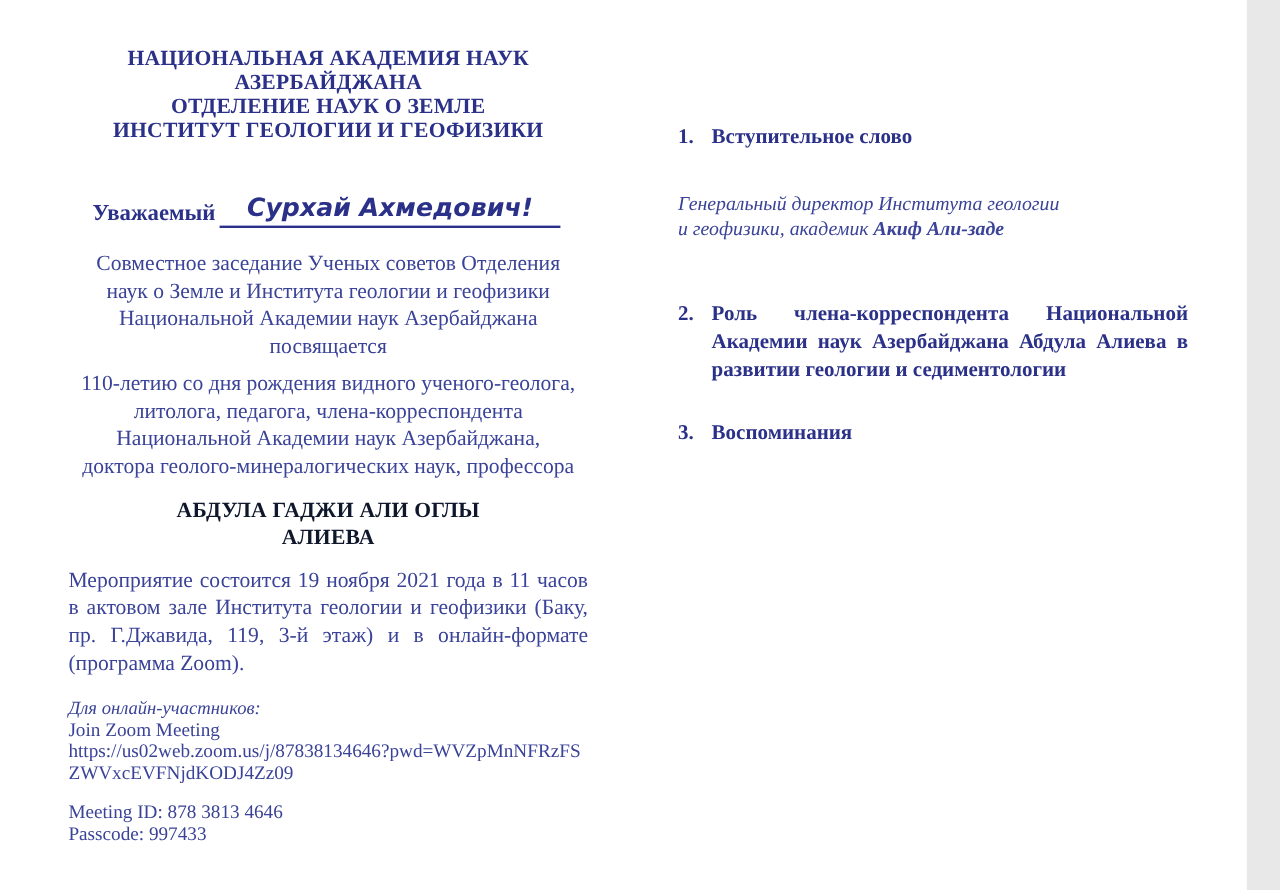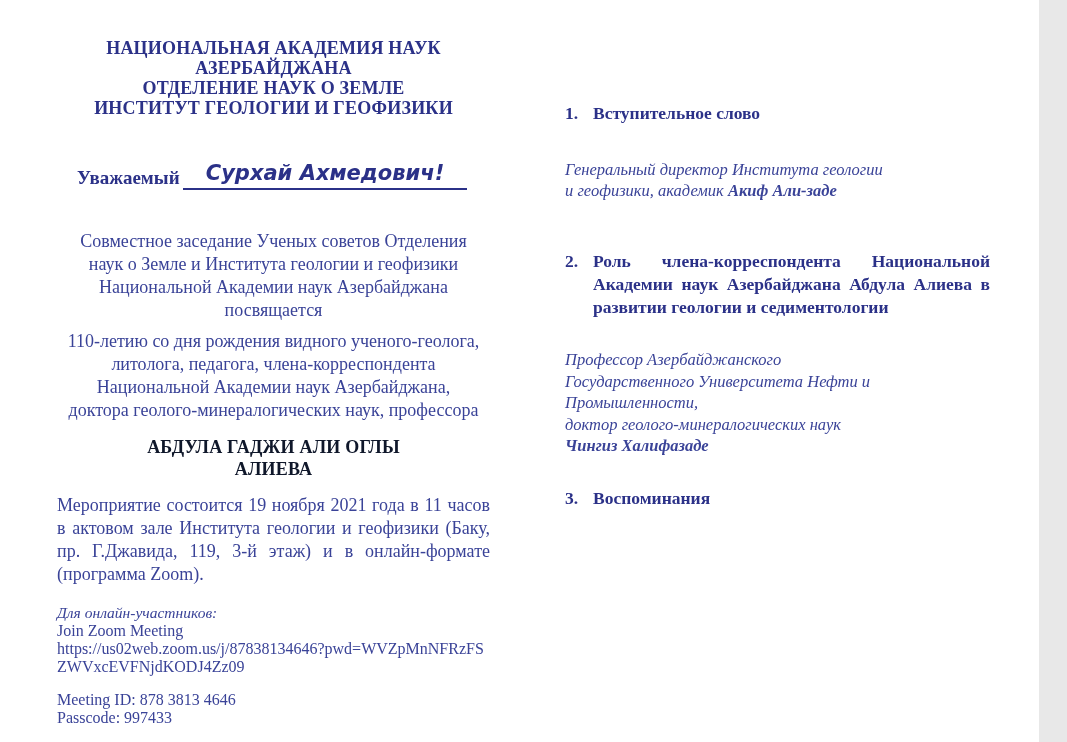--- a/index.html
+++ b/index.html
@@ -54,21 +54,21 @@
     text-align: center;
     border-bottom: 2px solid #2b3188;
     font-family: "DejaVu Sans", sans-serif;
     font-style: italic;
     font-weight: bold;
     font-size: 21px;
     padding-bottom: 3px;
     color: #2b3188;
   }
   .para-center {
-    margin-top: 40px;
+    margin-top: 18px;
     text-align: center;
     white-space: pre-line;
     font-size: 18px;
     line-height: 23px;
   }
   .para-center.second { margin-top: 8px; }
   .honoree {
     margin-top: 14px;
     text-align: center;
     font-weight: bold;
@@ -182,27 +182,20 @@
     </div>
     <div class="speaker speaker-1">
       <span>Генеральный директор Института геологии
 и геофизики, академик </span><span class="speaker-name">Акиф Али-заде</span>
     </div>
 
     <div class="agenda-item item-2">
       <span class="agenda-num">2.</span>
       <span>Роль члена-корреспондента Национальной Академии наук Азербайджана Абдула Алиева в развитии геологии и седиментологии</span>
     </div>
-    <div class="speaker speaker-2">
-      <span>Профессор Азербайджанского
-Государственного Университета Нефти и
-Промышленности,
-доктор геолого-минералогических наук
-</span><span class="speaker-name">Чингиз Халифазаде</span>
-    </div>
 
     <div class="agenda-item item-3">
       <span class="agenda-num">3.</span>
       <span>Воспоминания</span>
     </div>
   </div>
 
 </div>
 
 </body></html>

